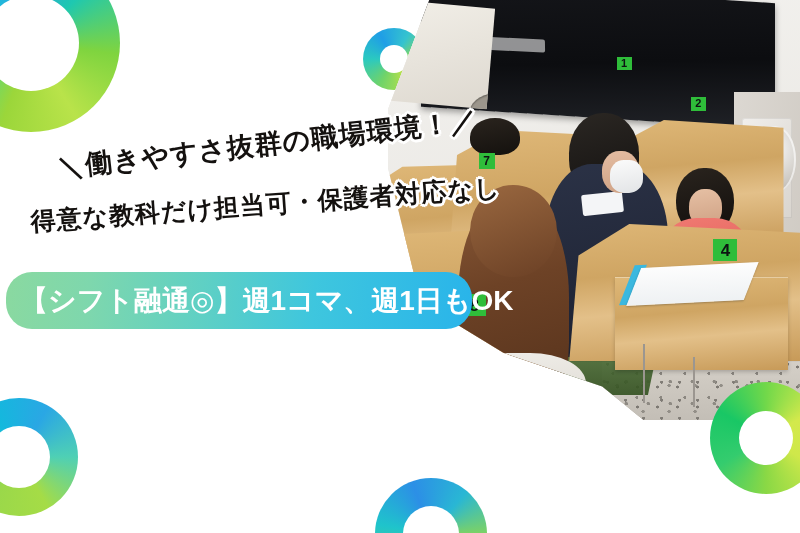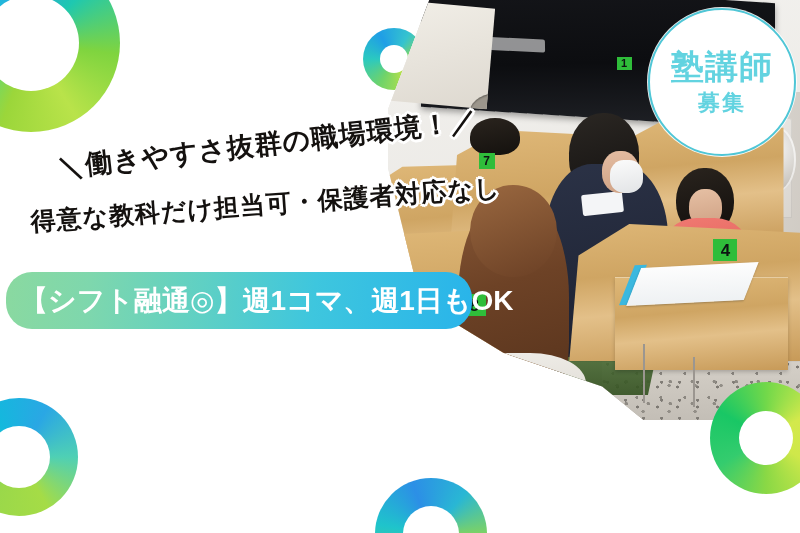--- a/index.html
+++ b/index.html
@@ -269,24 +269,20 @@
       <div class="hole" style="left:50%;top:64%;width:15%;height:9%;"></div>
     </div>
 
     <div class="num-tag" id="tag1" style="left:55.5%;top:13.5%;width:15px;height:13px;">1</div>
     <div class="num-tag" id="tag2" style="left:73.5%;top:23%;width:15px;height:14px;">2</div>
     <div class="num-tag" id="tag7" style="left:22%;top:36.5%;width:16px;height:16px;font-size:12px;">7</div>
     <div class="num-tag" id="tag8" style="left:18%;top:70%;width:24px;height:22px;font-size:17px;">8</div>
     <div class="num-tag" id="tag4" style="left:79%;top:57%;width:24px;height:22px;font-size:17px;">4</div>
   </div>
 
-  <div id="badge">
-    <div id="badge-line1">塾講師</div>
-    <div id="badge-line2">募集</div>
-  </div>
 
   <div id="hand1">＼働きやすさ抜群の職場環境！／</div>
   <div id="hand2">得意な教科だけ担当可・保護者対応なし</div>
 
   <div id="pill">
     <span id="pill-text">【シフト融通◎】週1コマ、週1日もOK</span>
   </div>
 
   <div class="ring" id="ring-botright"></div>
   <div class="ring" id="ring-leftlow"></div>

